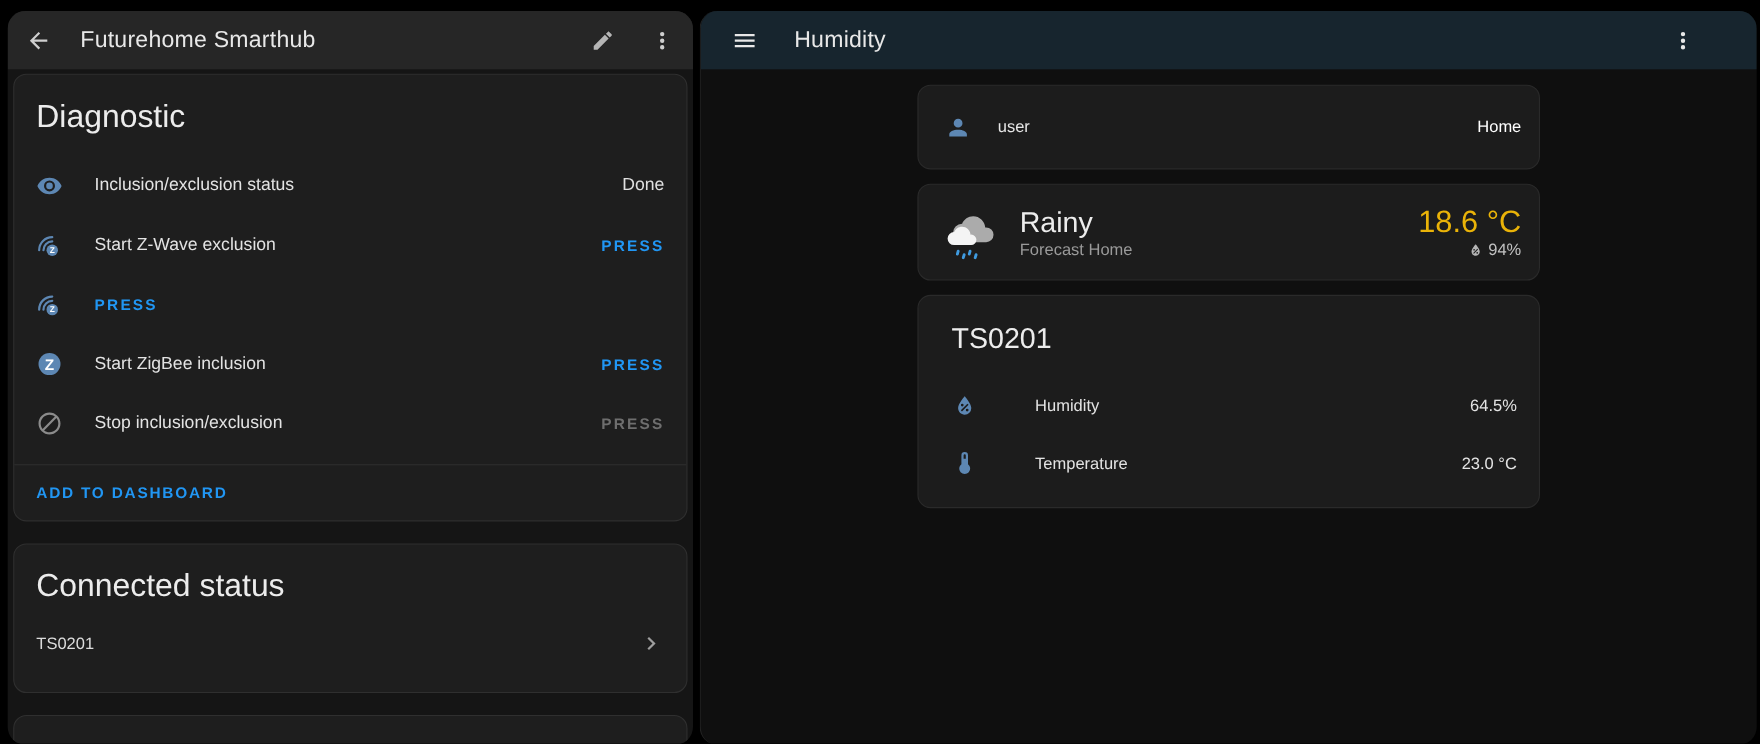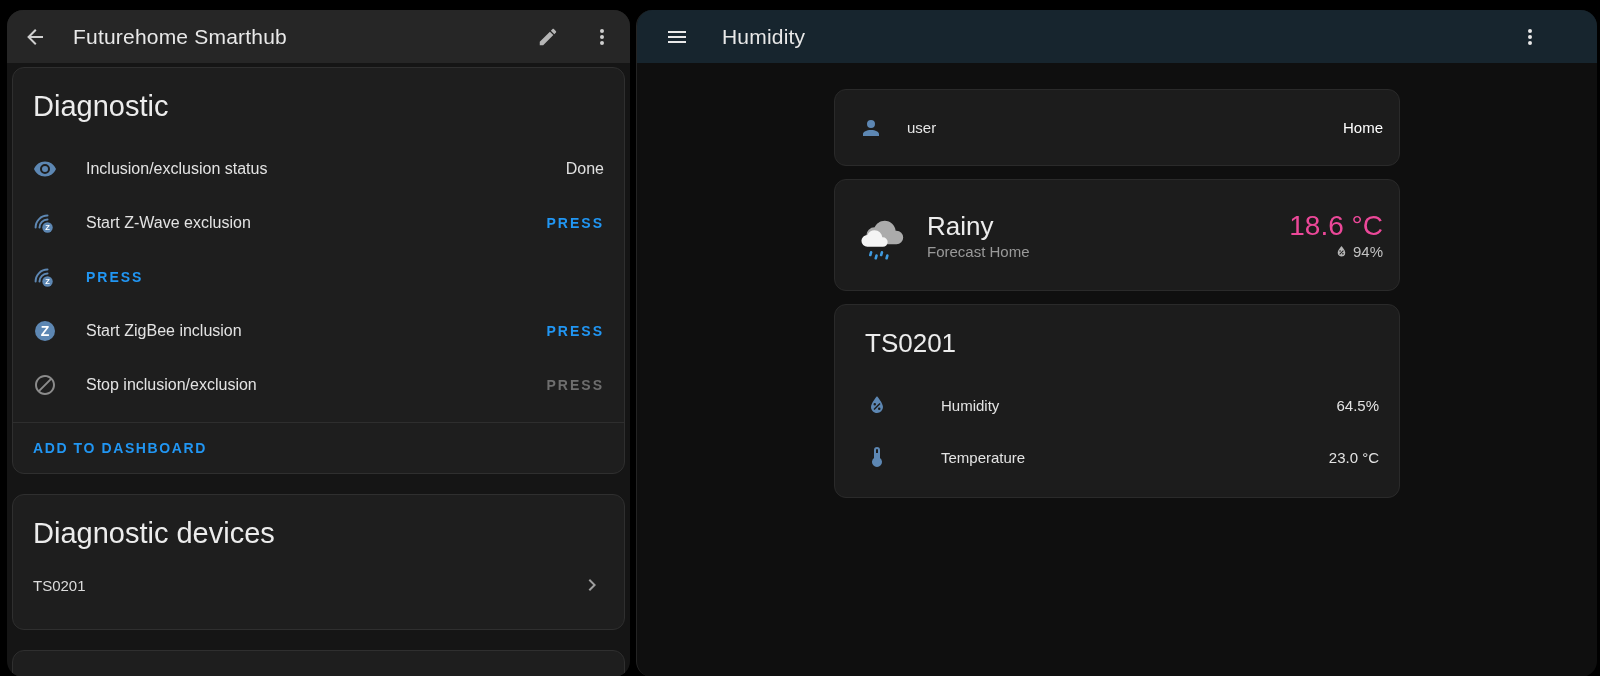--- a/index.html
+++ b/index.html
@@ -39,36 +39,36 @@
   .text-action { font-size:14px; font-weight:700; letter-spacing:1.6px; color:#2196f3; cursor:pointer; }
 
   .conn-card { padding:20px; }
   .conn-row { margin-top:10px; height:48px; display:flex; align-items:center; cursor:pointer; }
   .conn-name { flex:1; font-size:15px; color:#dcdcdc; }
 
   .auto-card { padding:20px; height:130px; }
   .auto-head { display:flex; align-items:center; justify-content:space-between; }
 
   
-  .right-content { flex:1; display:flex; flex-direction:column; align-items:center; padding-top:26px; overflow:hidden; }
+  .right-content { flex:1; display:flex; flex-direction:column; align-items:center; padding-top:14px; overflow:hidden; }
   .col { width:566px; display:flex; flex-direction:column; gap:13px; }
   .rcard { background:#1c1c1c; border:1px solid #2a2a2a; border-radius:12px; }
 
   .user-card { height:77px; display:flex; align-items:center; padding:0 16px; cursor:pointer; }
   .user-icon-wrap { width:40px; display:flex; justify-content:center; }
   .user-name { margin-left:16px; font-size:15px; color:#e6e6e6; }
   .user-state { font-size:15px; color:#ffffff; }
 
-  .weather-card { height:112px; display:flex; align-items:center; padding:0 16px; cursor:pointer; }
+  .weather-card { height:88px; display:flex; align-items:center; padding:0 16px; cursor:pointer; }
   .weather-icon { width:52px; height:52px; margin-left:6px; }
   .weather-text { margin-left:18px; }
   .weather-cond { font-size:26px; color:#ececec; line-height:30px; }
   .weather-sub  { font-size:15px; color:#9a9a9a; margin-top:2px; }
   .weather-right { text-align:right; }
-  .weather-temp { font-size:28px; color:#ec4899; line-height:30px; }
+  .weather-temp { font-size:28px; color:#eab308; line-height:30px; }
   .weather-hum  { margin-top:2px; font-size:15px; color:#c2c2c2; display:flex; align-items:center; justify-content:flex-end; gap:4px; }
 
   .device-card { padding:22px 16px 14px 16px; }
   .device-title { font-size:26px; font-weight:400; color:#ececec; line-height:32px; margin-left:14px; }
   .device-rows { margin-top:20px; }
   .device-row { height:52px; display:flex; align-items:center; padding:0 4px 0 14px; cursor:pointer;gap:20px; }
   .device-row .row-icon { margin-right:32px; }
   .device-row .row-label { font-size:15px; color:#e3e3e3; }
   .device-row .row-value { font-size:15px; color:#e3e3e3; }
 
@@ -164,21 +164,21 @@
 
       </div>
 
       <div class="diag-divider"></div>
       <div class="diag-footer">
         <span class="text-action">ADD TO DASHBOARD</span>
       </div>
     </div>
 
     <div class="card conn-card">
-      <div class="card-title">Diagnostic devices</div>
+      <div class="card-title">Connected status</div>
       <div class="conn-row">
         <div class="conn-name">TS0201</div>
         <div class="icon-btn">
           <svg width="24" height="24" viewBox="0 0 24 24">
               <path fill="#9e9e9e" d="M8.59,16.58L13.17,12L8.59,7.41L10,6L16,12L10,18L8.59,16.58Z"></path>
             </svg>
         </div>
       </div>
     </div>
 

